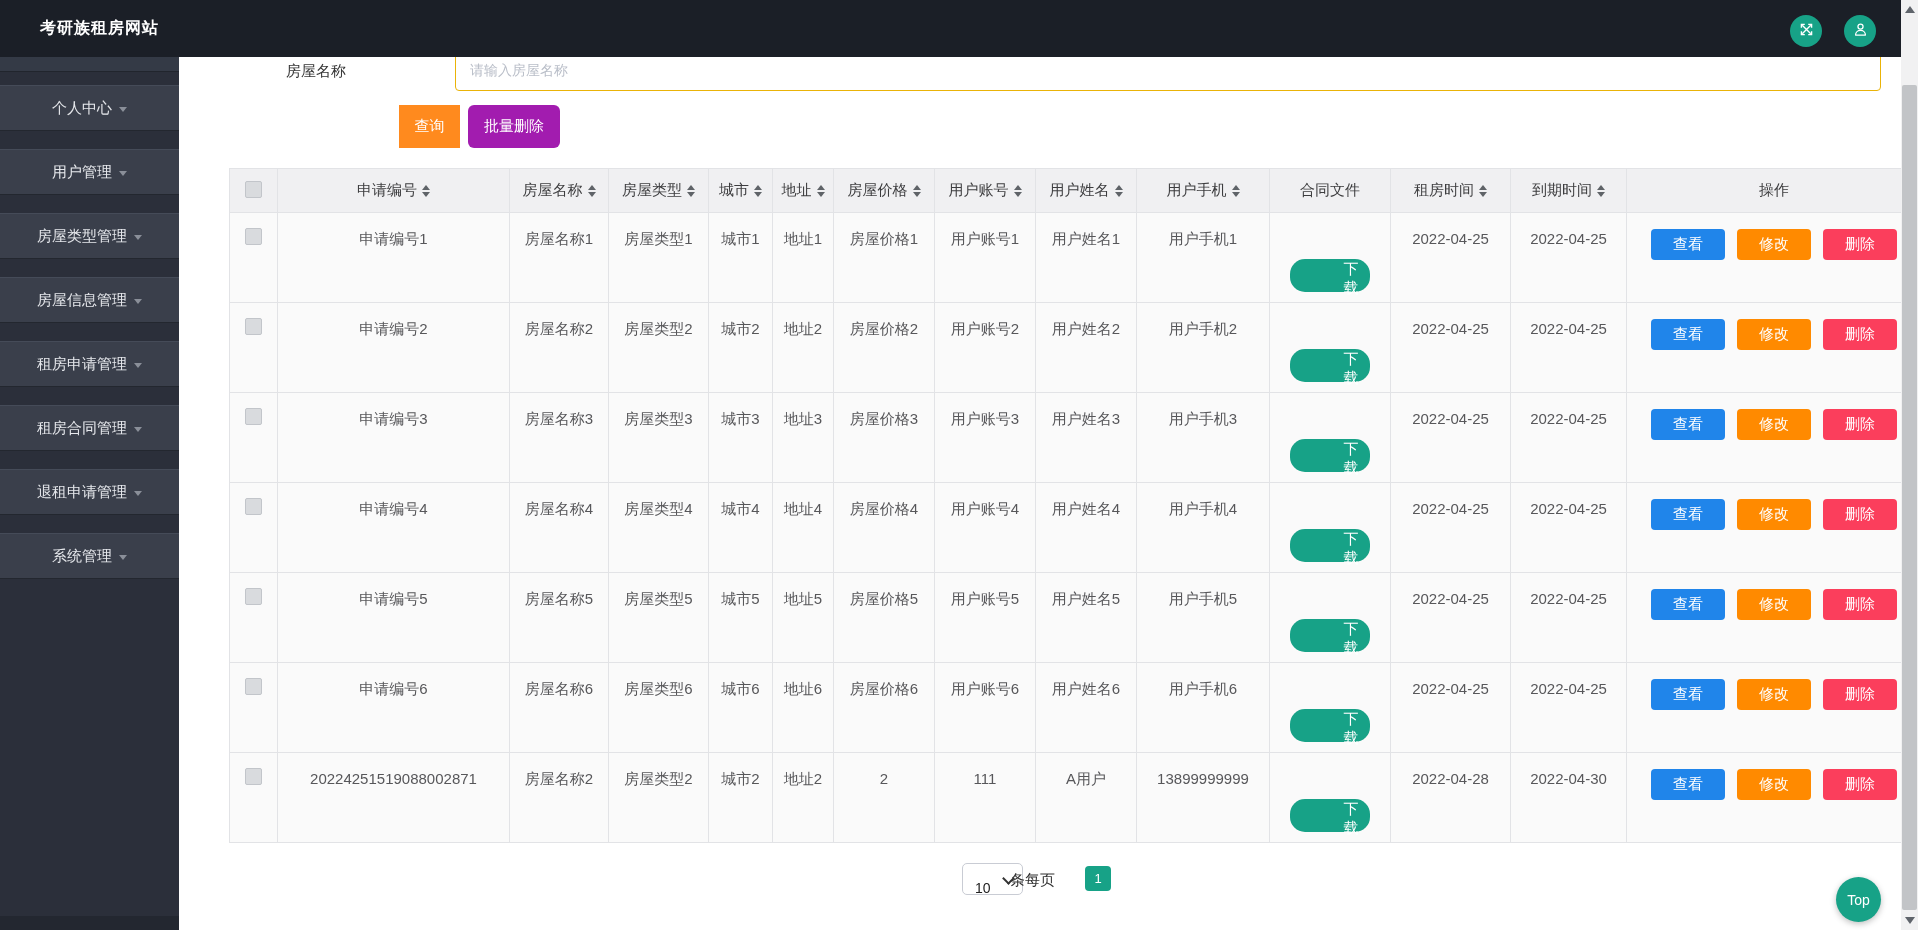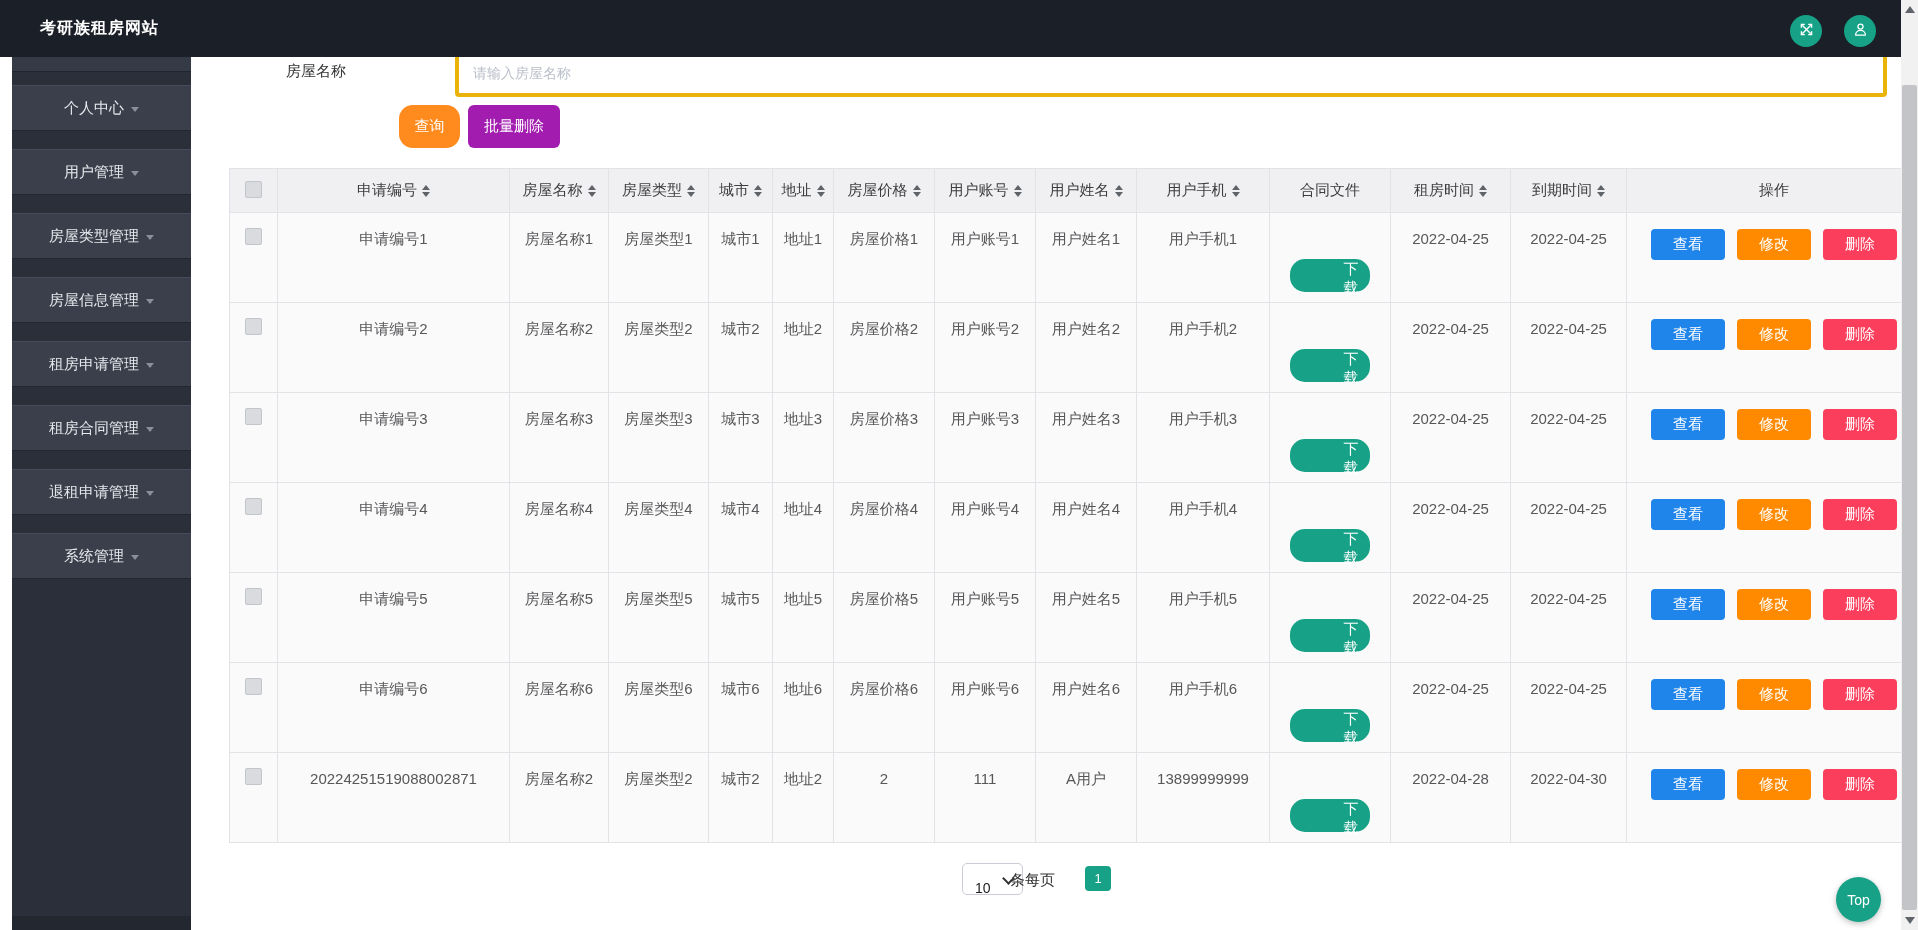--- a/index.html
+++ b/index.html
@@ -9,37 +9,37 @@
   
   .navbar{position:absolute;left:0;top:0;right:17px;height:57px;background:#1b1f27;z-index:20;
           display:flex;align-items:center;}
   .brand{margin-left:40px;color:#ffffff;font-size:16px;font-weight:bold;letter-spacing:1px;}
   .icon-btn{position:absolute;top:15px;width:32px;height:32px;border-radius:50%;background:#17a287;
             display:flex;align-items:center;justify-content:center;cursor:pointer;}
   .icon-btn.fullscreen{left:1790px;}
   .icon-btn.user{left:1844px;}
 
   
-  .sidebar{position:absolute;left:12px;top:57px;bottom:0;width:179px;background:#2b2f3a;z-index:15;}
+  .sidebar{position:absolute;left:0;top:57px;bottom:0;width:179px;background:#2b2f3a;z-index:15;}
   .side-strip-top{position:absolute;top:0;left:0;right:0;height:14px;background:#343a46;border-bottom:1px solid #21252d;}
   .side-item{position:absolute;left:0;width:179px;height:44px;background:#3a3f4b;
              border-top:1px solid #454b58;border-bottom:1px solid #23272f;
              display:flex;align-items:center;justify-content:center;gap:7px;
              color:#e6e8ec;font-size:15px;cursor:pointer;}
   .caret{width:0;height:0;border-left:4px solid transparent;border-right:4px solid transparent;
          border-top:5px solid #8a8f99;margin-top:2px;}
   .side-strip-bottom{position:absolute;bottom:0;left:0;right:0;height:14px;background:#232730;}
 
   
   .search-label{position:absolute;left:286px;top:62px;font-size:15px;color:#333;z-index:5;}
-  .search-input{position:absolute;left:455px;top:49px;width:1396px;height:40px;border:4px solid #eab308;
+  .search-input{position:absolute;left:455px;top:49px;width:1396px;height:40px;border:1px solid #eab308;
                 border-radius:4px;padding:0 14px;font-size:14px;color:#333;background:#fff;z-index:5;outline:none;}
   .search-input::placeholder{color:#b9bec8;}
   .btn-query{position:absolute;left:399px;top:105px;width:61px;height:43px;background:#ff8a1e;border:none;
-             border-radius:14px;color:#fff;font-size:15px;cursor:pointer;z-index:5;}
+             border-radius:0;color:#fff;font-size:15px;cursor:pointer;z-index:5;}
   .btn-batch{position:absolute;left:468px;top:105px;width:92px;height:43px;background:#a21caf;border:none;
              border-radius:6px;color:#fff;font-size:15px;cursor:pointer;z-index:5;}
 
   
   .app-table{position:absolute;left:193px;top:168px;width:1692px;border-collapse:collapse;
              table-layout:fixed;background:#7f1d1d;z-index:4;margin-left:36px;}
   .app-table th,.app-table td{border:1px solid #e2e3e6;text-align:center;}
   .app-table thead tr{height:44px;}
   .app-table th{background:#f0f0f2;font-size:15px;font-weight:normal;color:#3d3d3f;vertical-align:middle;}
   .app-table tbody tr{height:90px;}

